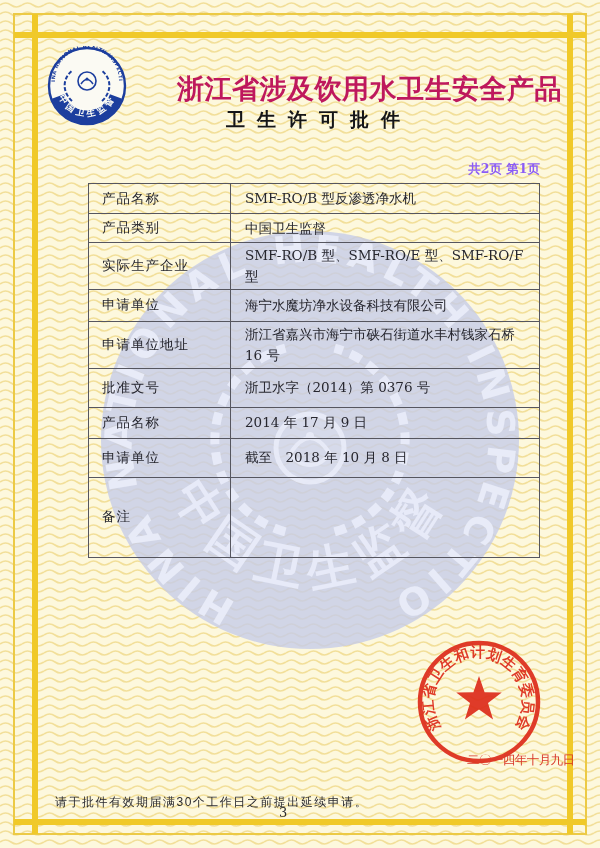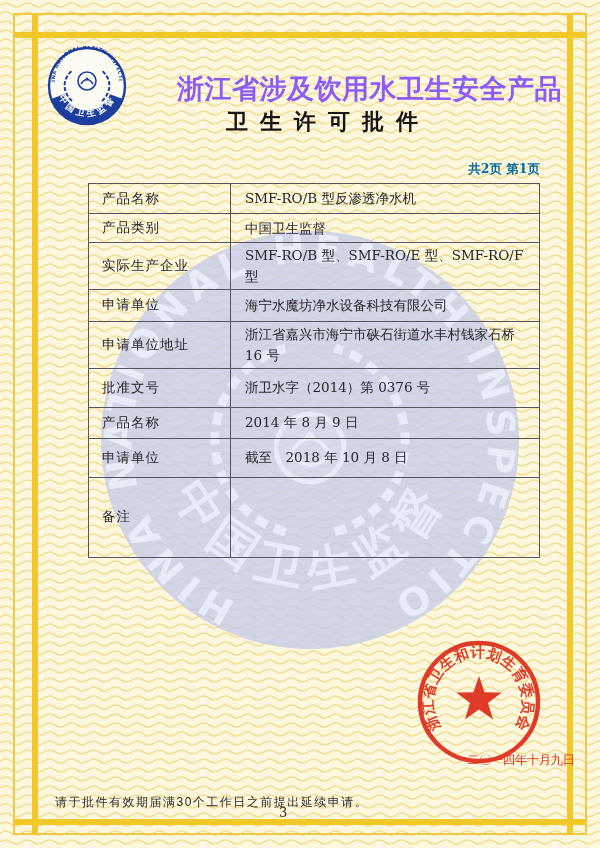--- a/index.html
+++ b/index.html
@@ -4,26 +4,26 @@
 <style>
   html,body{margin:0;padding:0;}
   body{width:600px;height:848px;overflow:hidden;background:#e9e6da;}
   .page{position:relative;width:600px;height:848px;background:#fdf8dd;overflow:hidden;
         font-family:"DejaVu Sans","Liberation Sans",sans-serif;}
   svg{display:block;}
   .abs{position:absolute;}
   .bg-svg{left:0;top:0;z-index:0;}
   .wm-svg{left:90px;top:222px;z-index:1;}
   .logo-svg{left:47px;top:46px;z-index:2;}
-  .title1{left:177px;top:71px;z-index:2;font-size:27px;font-weight:900;color:#8b5cf6;
+  .title1{left:177px;top:71px;z-index:2;font-size:27px;font-weight:900;color:#be185d;
           letter-spacing:0.5px;white-space:nowrap;}
-  .title2{left:226px;top:107px;z-index:2;font-size:22px;font-weight:900;color:#151517;
+  .title2{left:226px;top:107px;z-index:2;font-size:19px;font-weight:900;color:#151517;
           letter-spacing:12px;white-space:nowrap;}
   .page-ind{left:440px;top:161px;width:100px;text-align:right;z-index:2;font-size:12.5px;
-            font-weight:bold;color:#0369a1;font-family:"DejaVu Serif","Liberation Serif",serif;}
+            font-weight:bold;color:#8b5cf6;font-family:"DejaVu Serif","Liberation Serif",serif;}
   table.cert{position:absolute;left:88px;top:183px;width:452px;z-index:2;
              border-collapse:collapse;table-layout:fixed;
              font-family:"DejaVu Serif","Liberation Serif",serif;}
   table.cert td{border:1.6px solid #56565f;vertical-align:middle;
                 font-size:13.5px;color:#26262e;}
   td.lbl{width:124px;padding:2px 4px 2px 13px;letter-spacing:1px;}
   td.val{padding:2px 10px 2px 14px;line-height:1.55;}
   tr.r0{height:30px} tr.r1{height:29px} tr.r2{height:37px} tr.r3{height:32px}
   tr.r4{height:42px} tr.r5{height:29px} tr.r6{height:44px} tr.r7{height:53px}
   tr.r8{height:39px} tr.r9{height:31px} tr.r10{height:39px} tr.r11{height:80px}
@@ -126,21 +126,21 @@
       <tr class="r4">
         <td class="lbl">申请单位地址</td>
         <td class="val">浙江省嘉兴市海宁市硖石街道水丰村钱家石桥 16 号</td>
         </tr>
       <tr class="r8">
         <td class="lbl">批准文号</td>
         <td class="val">浙卫水字（2014）第 0376 号</td>
         </tr>
       <tr class="r9">
         <td class="lbl">产品名称</td>
-        <td class="val">2014 年 8 月 9 日</td>
+        <td class="val">2014 年 17 月 9 日</td>
         </tr>
       <tr class="r10">
         <td class="lbl">申请单位</td>
         <td class="val">截至　2018 年 10 月 8 日</td>
         </tr>
       <tr class="r11">
         <td class="lbl">备注</td>
         <td class="val"></td>
         </tr>
     </tbody>

